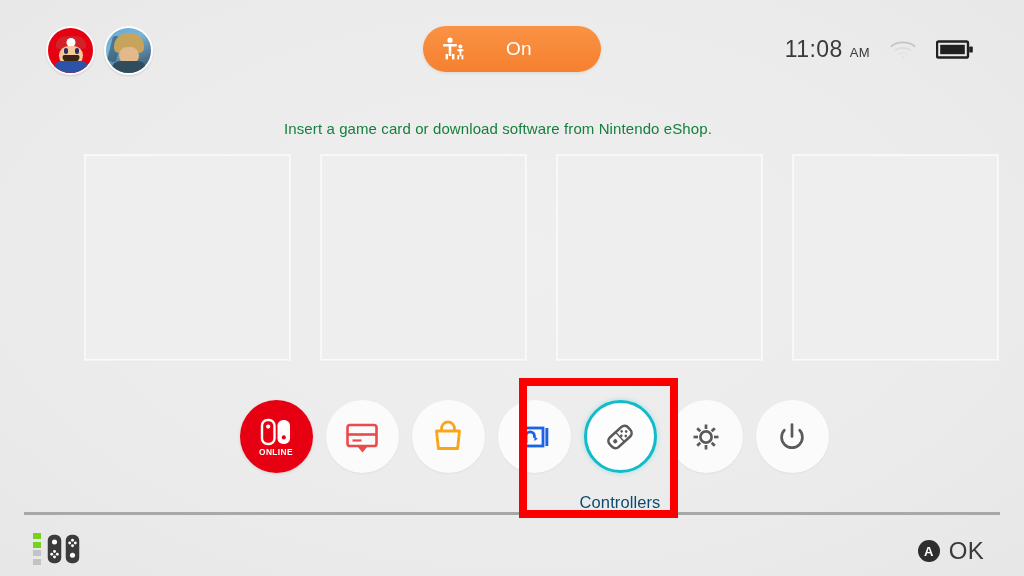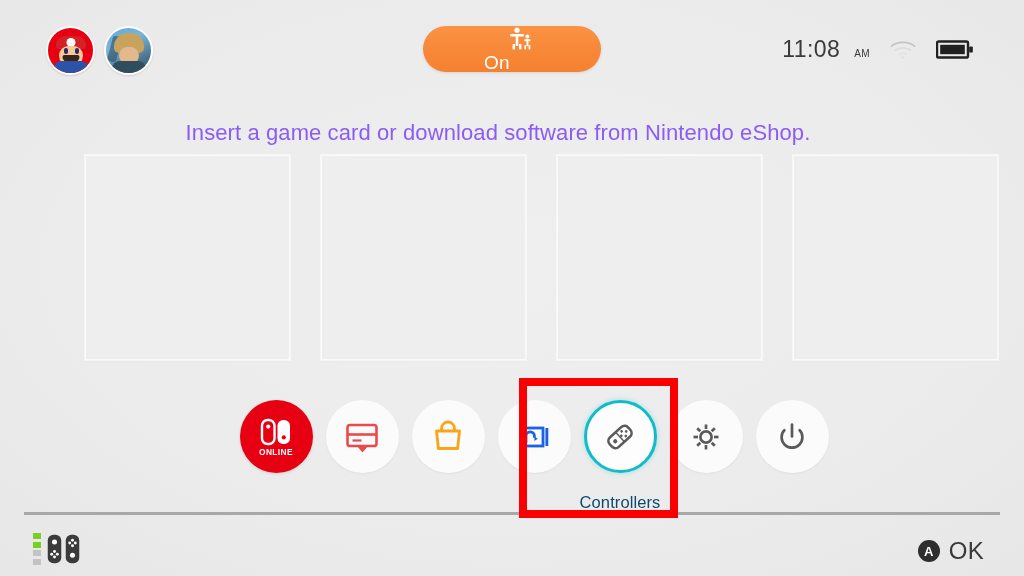--- a/index.html
+++ b/index.html
@@ -68,41 +68,41 @@
   .av-link .sc{
     position:absolute; left:4px; top:8px; width:9px; height:26px;
     background:rgba(40,70,90,.55); transform:rotate(14deg); border-radius:3px;
   }
 
   .parental-pill{
     position:absolute; left:423px; top:26px;
     width:178px; height:46px; border-radius:23px;
     background:linear-gradient(180deg,#fb9244 0%,#f78838 55%,#f58130 100%);
     box-shadow:0 1px 3px rgba(0,0,0,.10);
-    display:flex; align-items:center;flex-direction:column;
+    display:flex; align-items:center;
   }
   .parental-pill .pc-icon{ margin-left:18px; width:26px; height:26px; flex:0 0 auto; }
   .parental-pill .pc-label{
     flex:1; text-align:center; color:#ffffff; font-size:19px;
     letter-spacing:.4px; margin-right:30px; font-weight:400;
   }
 
   .status{
     position:absolute; right:50px; top:36px;
     display:flex; align-items:center; gap:20px;
   }
   .clock{ color:#3a3a3a; font-size:23px; letter-spacing:.4px; display:flex; align-items:baseline; }
-  .clock .ampm{ font-size:10px; margin-left:14px; letter-spacing:.4px; }
+  .clock .ampm{ font-size:13px; margin-left:7px; letter-spacing:.4px; }
   .wifi{ width:26px; height:20px; }
   .battery{ width:38px; height:21px; }
 
   
   .hint{
     position:absolute; left:0; top:120px; width:996px;
-    text-align:center; color:#8b5cf6; font-size:22px; letter-spacing:.1px;
+    text-align:center; color:#15803d; font-size:15px; letter-spacing:.1px;
   }
 
   
   .tiles{
     position:absolute; left:85px; top:155px;
     display:flex; gap:31px;
   }
   .tile{
     width:205px; height:205px; flex:0 0 auto;
     background:#eeeeee;

